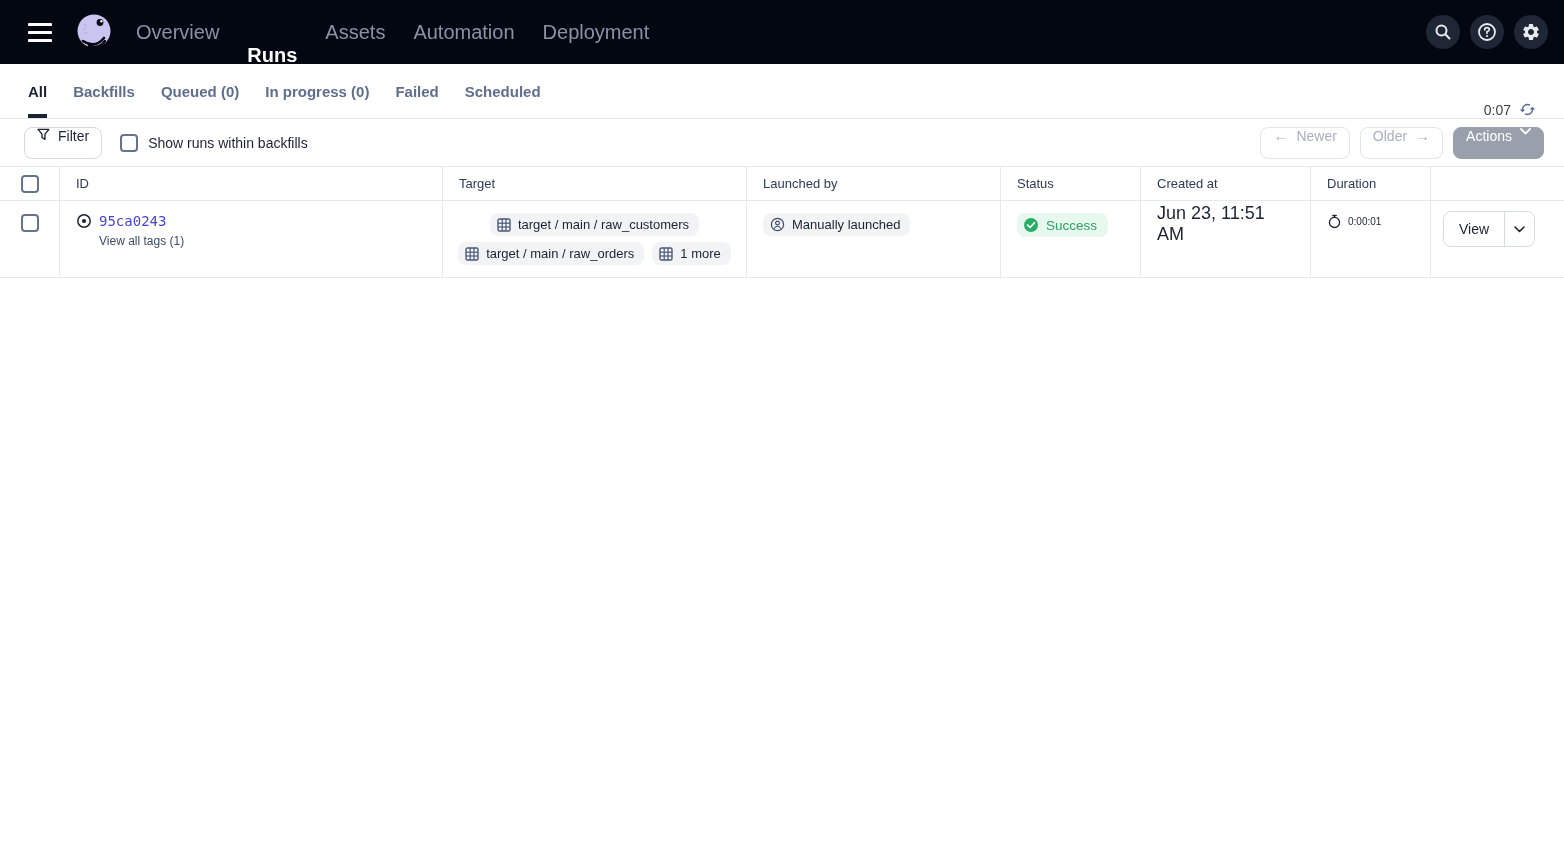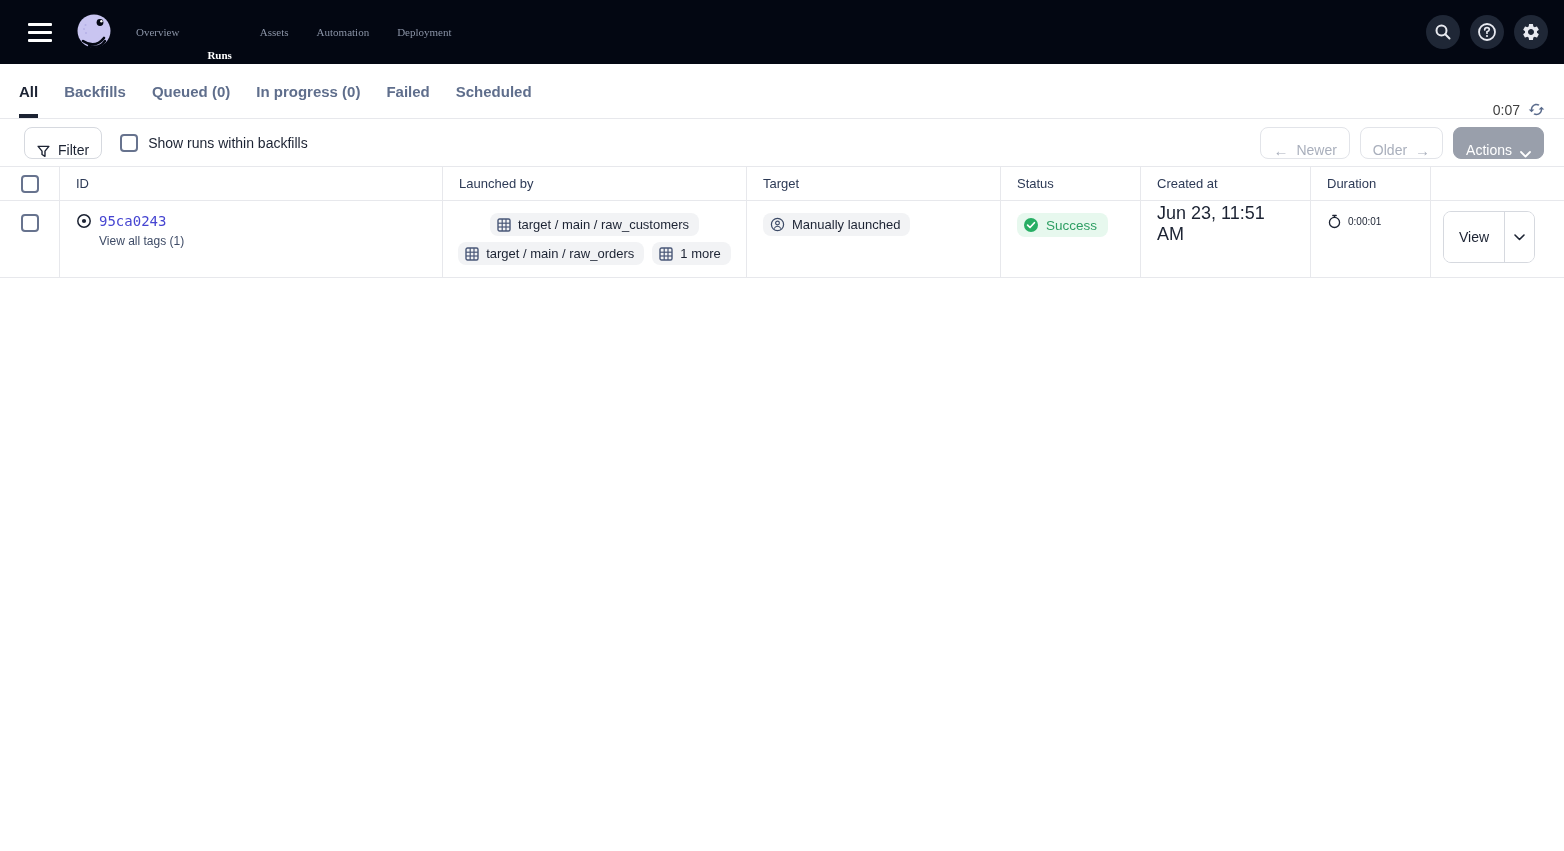--- a/index.html
+++ b/index.html
@@ -5,36 +5,36 @@
   * { margin:0; padding:0; box-sizing:border-box; }
   html,body { width:1564px; height:851px; background:#ffffff;
     font-family:"Liberation Sans", sans-serif; color:#1C2333; overflow:hidden; }
 
   
   .app-header { height:64px; background:#030712; display:flex; align-items:center; padding:0 16px; }
   .hamburger { width:40px; height:40px; display:flex; flex-direction:column; justify-content:center; gap:5px; cursor:pointer; margin-left:4px; }
   .hamburger span { display:block; width:24px; height:3px; background:#ffffff; border-radius:1px; margin-left:8px; }
   .logo { width:40px; height:40px; margin-left:14px; margin-right:22px; }
   .nav { display:flex; align-items:center; gap:28px; }
-  .nav-item { font-size:11px; font-weight:500; color:#8A93A6; cursor:pointer; text-decoration:none;font-family:Liberation Serif, serif; }
+  .nav-item { font-size:20px; font-weight:500; color:#8A93A6; cursor:pointer; text-decoration:none; }
   .nav-item.active { color:#ffffff; font-weight:700;margin-top:46px; }
   .header-right { margin-left:auto; display:flex; align-items:center; gap:10px; }
   .icon-btn { width:34px; height:34px; border-radius:50%; background:#1F2736; display:flex; align-items:center; justify-content:center; cursor:pointer; border:none; }
 
   
-  .tabs-bar { height:55px; border-bottom:1px solid #E7E8EC; display:flex; align-items:stretch; padding:0 19px; }
+  .tabs-bar { height:55px; border-bottom:1px solid #E7E8EC; display:flex; align-items:stretch; padding:0 28px; }
   .tabs { display:flex; gap:26px; }
   .tab { position:relative; display:flex; align-items:center; font-size:15px; font-weight:600; color:#5F6E8C; cursor:pointer; }
   .tab.active { color:#1C2333; font-weight:700; }
   .tab.active::after { content:""; position:absolute; left:0; right:0; bottom:0; height:4px; background:#1C2333; }
   .tabs-right { margin-left:auto; display:flex; align-items:flex-end; gap:8px; color:#404040; font-size:14px; }
 
   
   .toolbar { height:47px; display:flex; align-items:center; padding:0 20px 0 24px; }
-  .btn { display:inline-flex; align-items:flex-end; gap:8px; height:32px; padding:0 12px;
+  .btn { display:inline-flex; align-items:flex-start; gap:8px; height:32px; padding:0 12px;
     border-radius:8px; border:1px solid #D6D9DF; background:#fff; font-size:14px;
     font-family:inherit; color:#1C2333; cursor:pointer; }
   .btn.disabled { color:#A9AFBC; border-color:#E2E4E9; }
   .btn.primary-gray { background:#999FAB; border-color:#999FAB; color:#ffffff; }
   .checkbox { width:18px; height:18px; border:2px solid #67738E; border-radius:4px; background:#fff; cursor:pointer; flex:0 0 auto; }
   .chk-row { display:flex; align-items:center; gap:10px; margin-left:18px; font-size:14px; color:#1C2333; }
   .toolbar-right { margin-left:auto; display:flex; align-items:center; gap:10px; }
   .arrow-glyph { font-size:15px; line-height:1; }
 
   
@@ -56,21 +56,21 @@
     padding:4px 10px 4px 7px; font-size:13px; color:#1C2333; cursor:pointer; white-space:nowrap; }
   .pill-rows { display:flex; flex-direction:column; gap:6px; align-items:center; }
   .pill-row { display:flex; gap:8px; }
 
   .status-pill { display:inline-flex; align-items:center; gap:7px; background:#E7F8EE; border-radius:8px;
     padding:4px 11px 4px 6px; font-size:13.5px; color:#2E9E63; }
 
   .created-at { font-size:18px; color:#1C2333; padding-top:2px; }
   .duration { display:flex; align-items:center; gap:6px; font-size:10px; color:#1C2333; padding-top:1px; }
 
-  .view-split { display:inline-flex; height:52px; border:1px solid #D6D9DF; border-radius:8px; overflow:hidden; background:#fff; margin-left:-4px; margin-top:-2px; }
+  .view-split { display:inline-flex; height:36px; border:1px solid #D6D9DF; border-radius:8px; overflow:hidden; background:#fff; margin-left:-4px; margin-top:-2px; }
   .view-main { padding:0 15px; display:flex; align-items:center; font-size:14px; color:#1C2333; cursor:pointer; background:#fff; border:none; font-family:inherit; }
   .view-caret { width:30px; display:flex; align-items:center; justify-content:center; border-left:1px solid #D6D9DF; cursor:pointer; background:#fff; border-top:none; border-right:none; border-bottom:none; }
 
   svg { display:block; }
 </style>
 </head>
 <body>
 
 <div class="app-header">
   <div class="hamburger">
@@ -177,22 +177,22 @@
   </div>
 </div>
 
 <div class="runs-table">
 
   <div class="tr">
     <div class="th chk">
       <div class="checkbox"></div>
     </div>
     <div class="th">ID</div>
+    <div class="th">Target</div>
     <div class="th">Launched by</div>
-    <div class="th">Target</div>
     <div class="th">Status</div>
     <div class="th">Created at</div>
     <div class="th">Duration</div>
     <div class="th"></div>
   </div>
 
   <div class="tr">
     <div class="td chk">
       <div class="checkbox"></div>
     </div>

